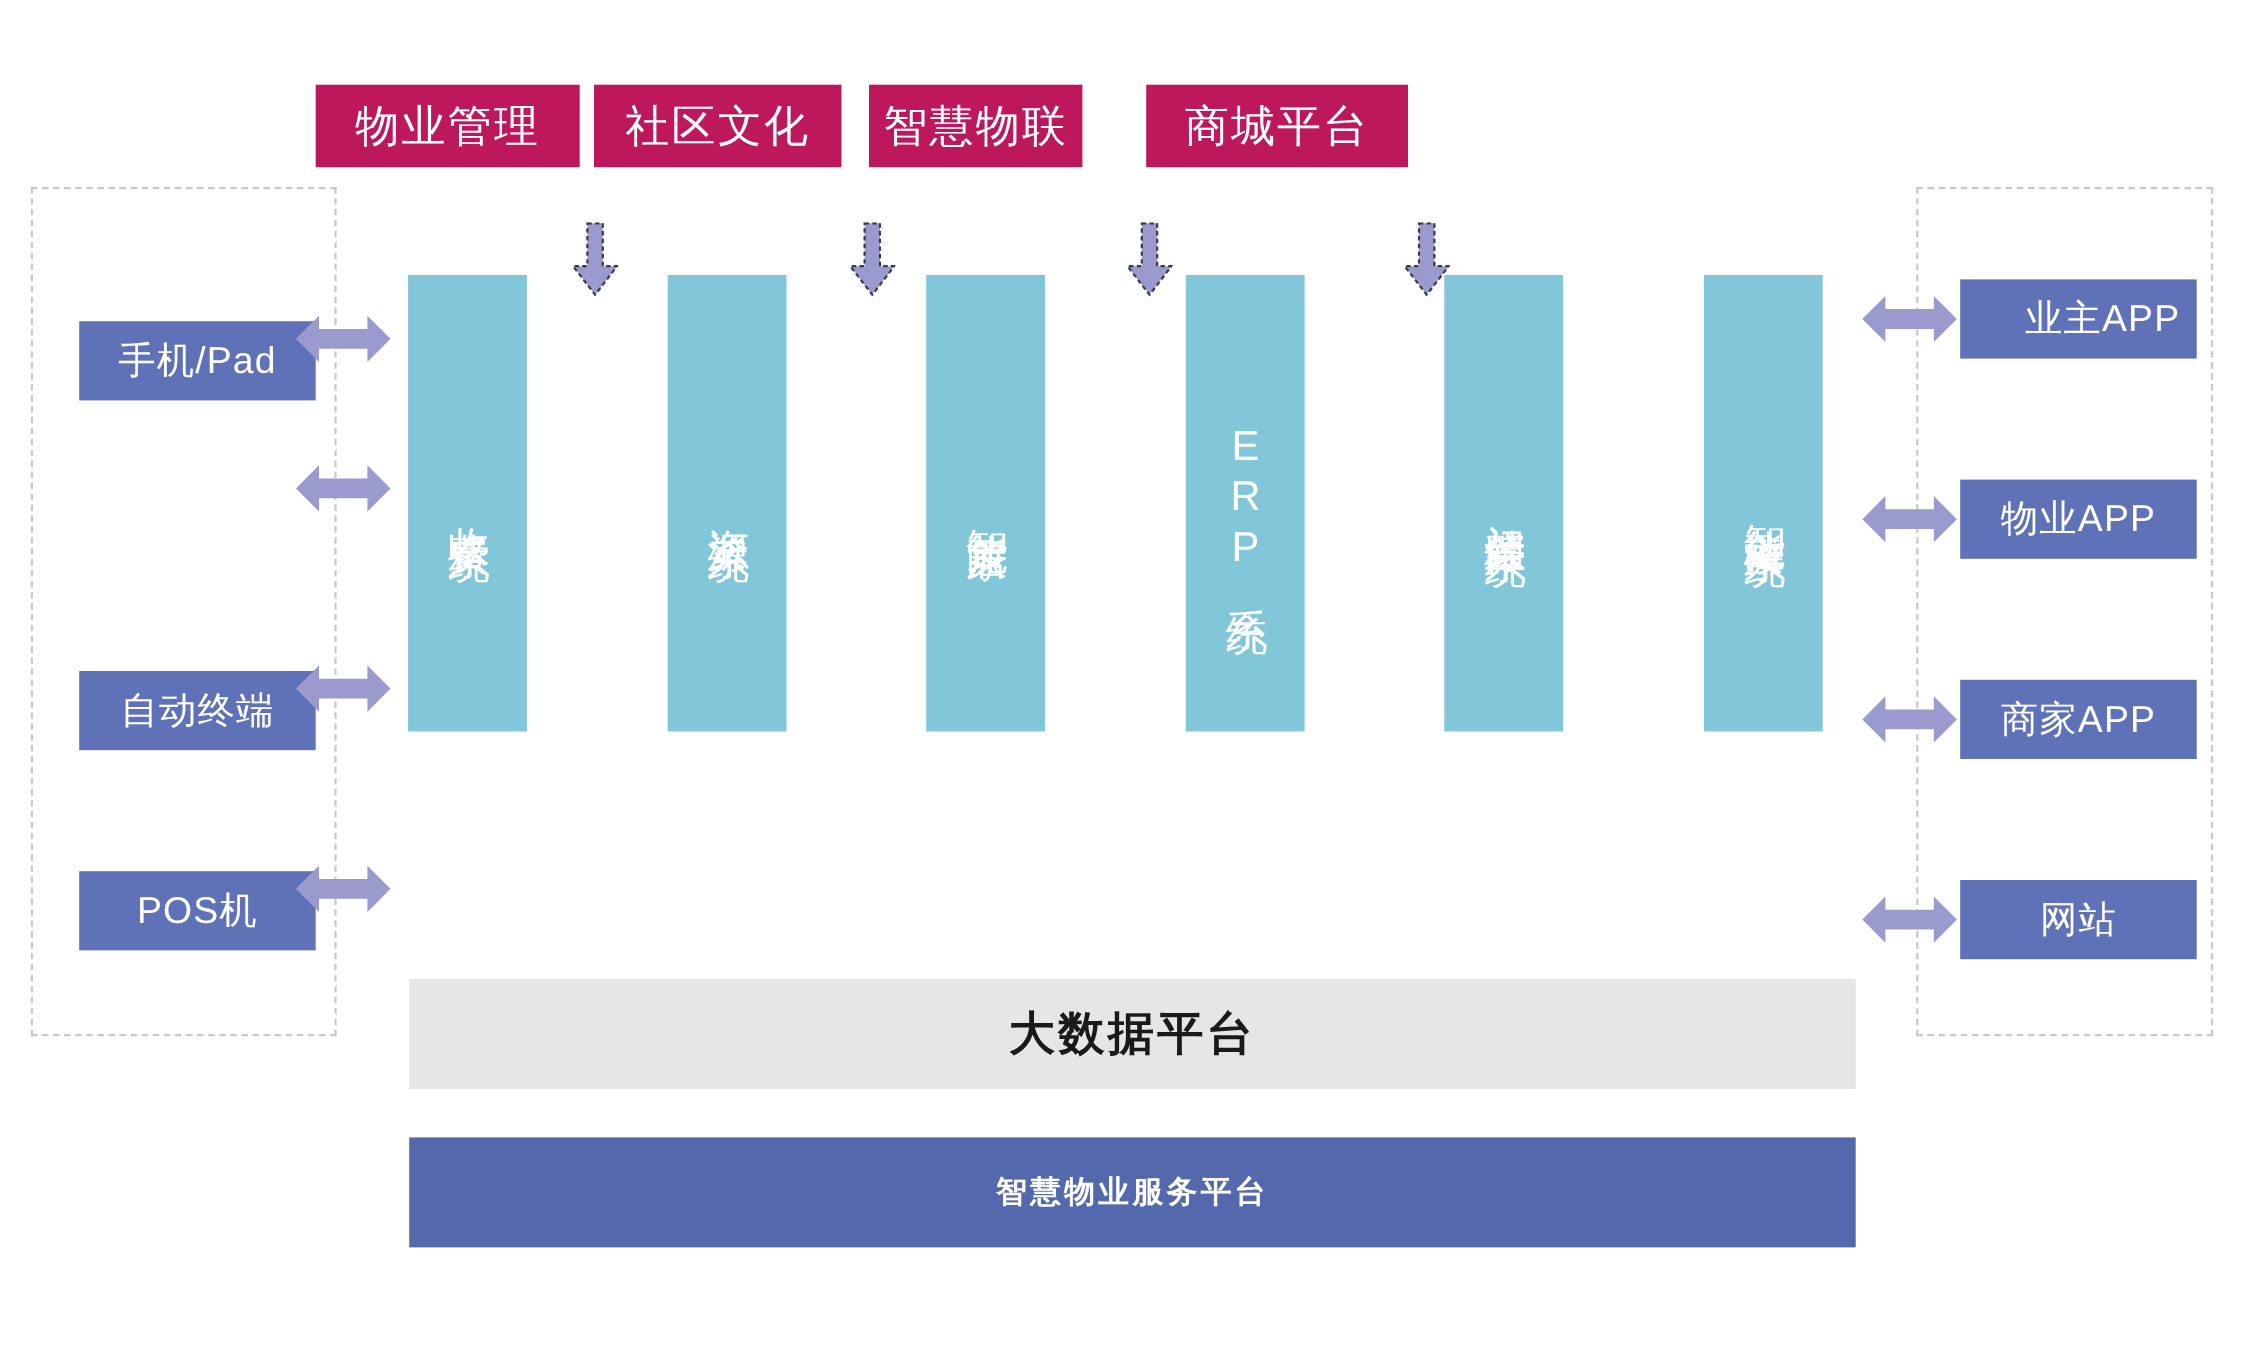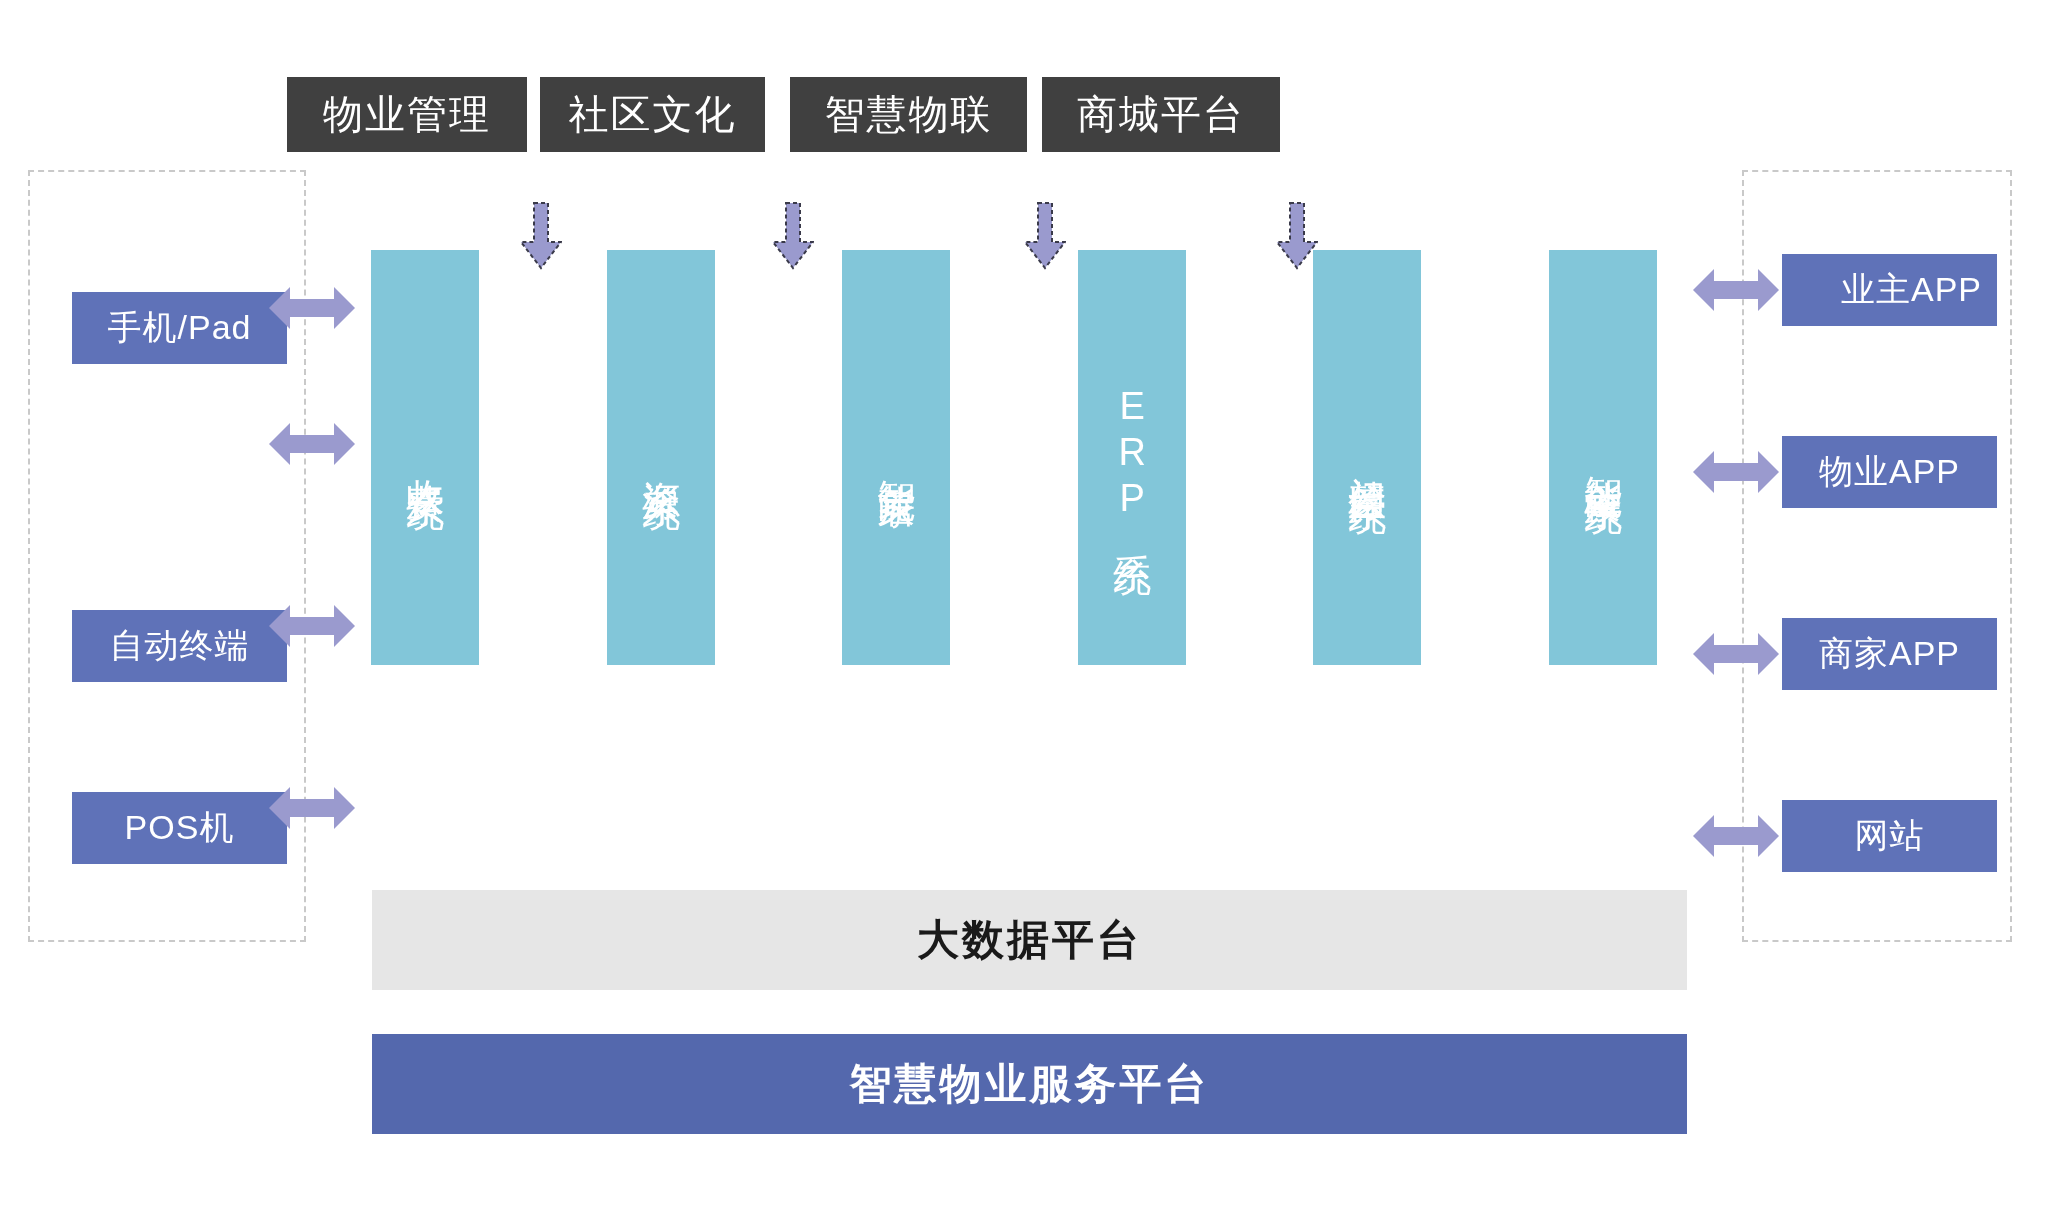--- a/index.html
+++ b/index.html
@@ -18,21 +18,21 @@
     border:2px dashed #c9c9c9;
     box-sizing:border-box;
     background:transparent;
   }
   #left-frame{left:28px;top:170px;width:278px;height:772px;}
   #right-frame{left:1742px;top:170px;width:270px;height:772px;}
 
   
   .green-box{
     position:absolute;
-    background:#404040;
+    background:#be185d;
     color:#ffffff;
     display:flex;align-items:center;justify-content:center;
     font-size:40px;
     letter-spacing:2px;
     box-sizing:border-box;
     top:77px;height:75px;
   }
 
   
   .down-arrow{
@@ -82,34 +82,34 @@
   #bigdata-bar{
     position:absolute;left:372px;top:890px;width:1315px;height:100px;
     background:#e6e6e6;color:#1a1a1a;
     display:flex;align-items:center;justify-content:center;
     font-size:42px;font-weight:bold;letter-spacing:3px;text-align:center;
   }
   #platform-bar{
     position:absolute;left:372px;top:1034px;width:1315px;height:100px;
     background:#5468ad;color:#ffffff;
     display:flex;align-items:center;justify-content:center;
-    font-size:42px;font-weight:bold;letter-spacing:3px;
+    font-size:28px;font-weight:bold;letter-spacing:3px;
   }
 </style>
 </head>
 <body>
 
 <div id="stage">
 
   <div id="left-frame" class="dashed-frame"></div>
   <div id="right-frame" class="dashed-frame"></div>
 
   <div class="green-box" style="left:287px;width:240px;">物业管理</div>
   <div class="green-box" style="left:540px;width:225px;">社区文化</div>
-  <div class="green-box" style="left:790px;width:237px;">智慧物联</div>
+  <div class="green-box" style="left:790px;width:194px;">智慧物联</div>
   <div class="green-box" style="left:1042px;width:238px;">商城平台</div>
 
   <div class="down-arrow" style="left:520px;">
     <svg viewBox="0 0 42 68">
         <polygon points="14,1 28,1 28,40 41,40 21,66 1,40 14,40" fill="#9a9ace" stroke="#3a3a4a" stroke-width="2" stroke-dasharray="4,3"></polygon>
       </svg>
   </div>
   <div class="down-arrow" style="left:772px;">
     <svg viewBox="0 0 42 68">
         <polygon points="14,1 28,1 28,40 41,40 21,66 1,40 14,40" fill="#9a9ace" stroke="#3a3a4a" stroke-width="2" stroke-dasharray="4,3"></polygon>

